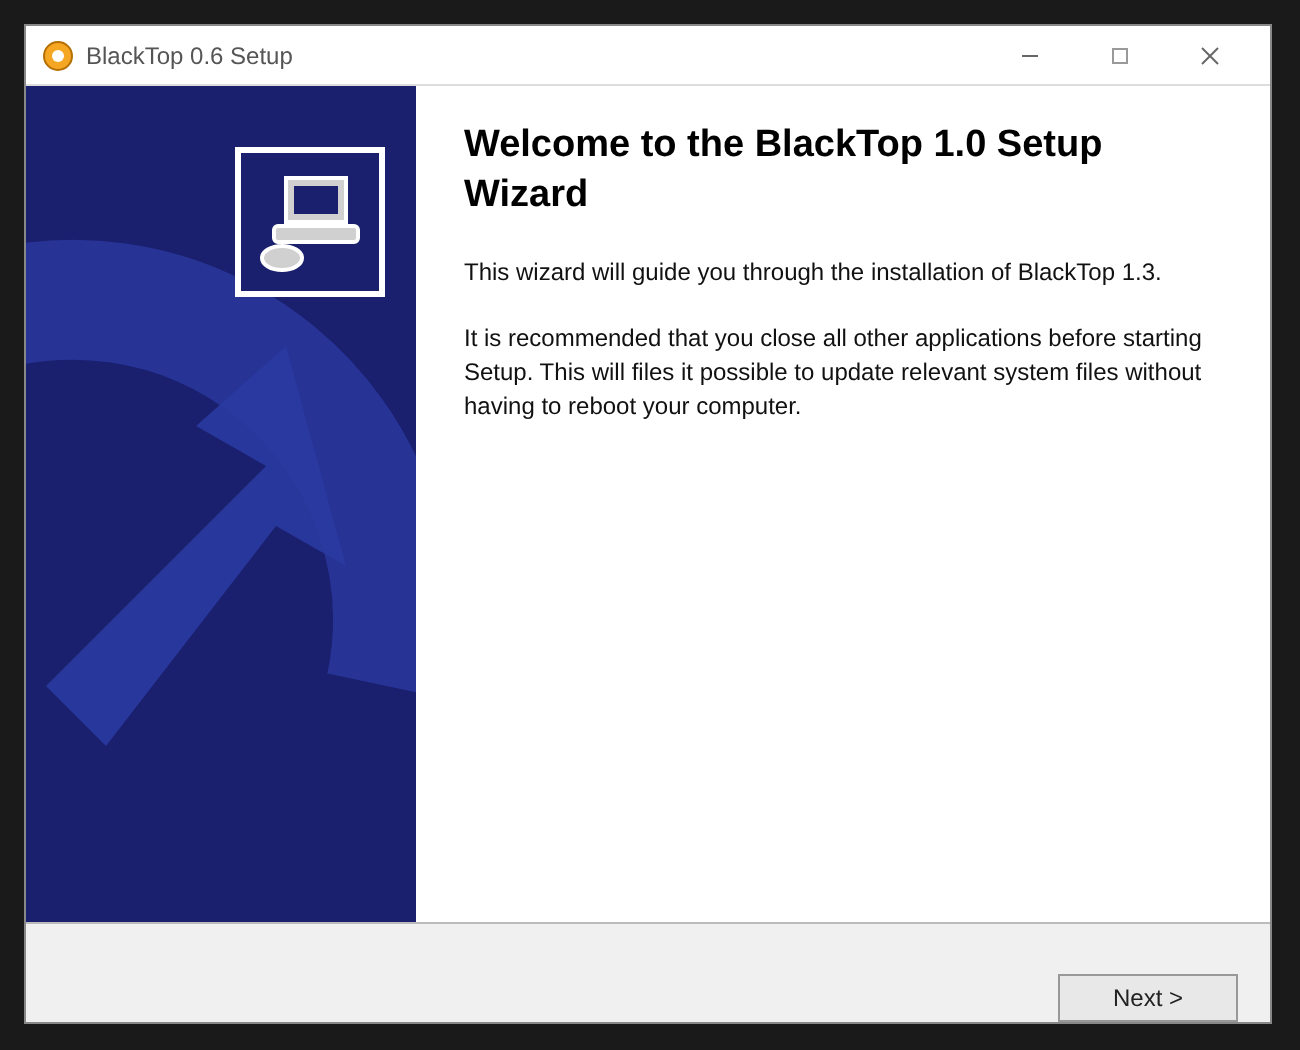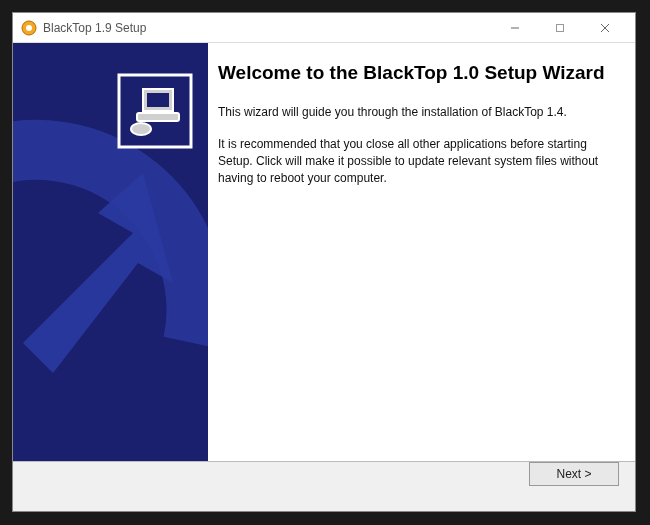--- a/index.html
+++ b/index.html
@@ -37,32 +37,32 @@
     .side-image {
       width: 195px;
       background: #1a1f6e;
       position: relative;
       overflow: hidden;
     }
     .side-image svg { position: absolute; top: 0; left: 0; }
 
     .main {
       flex: 1;
-      padding: 18px 28px 10px 10px;
+      padding: 18px 28px 10px 24px;
       color: #000;
     }
     .main h1 { font-size: 19px; font-weight: 700; margin-bottom: 18px; line-height: 1.3; }
     .main p { font-size: 12px; line-height: 1.4; margin-bottom: 16px; color: #111; }
 
     .footer {
       height: 50px;
       border-top: 1px solid #bbb;
       background: #f0f0f0;
       display: flex;
-      align-items: flex-start;
+      align-items: flex-end;
       justify-content: flex-end;
       padding: 0 16px;
       gap: 24px;
     }
     .btn {
       min-width: 90px;
       height: 24px;
       background: #e8e8e8;
       border: 1px solid #999;
       font-size: 12px;
@@ -76,21 +76,21 @@
 
 <div class="window">
 
   <div class="titlebar">
     <span class="icon">
       <svg viewBox="0 0 16 16" width="16" height="16">
         <circle cx="8" cy="8" r="7" fill="#f5a623" stroke="#b56f00" stroke-width="1"></circle>
         <circle cx="8" cy="8" r="3" fill="#fff"></circle>
       </svg>
     </span>
-    <span class="title">BlackTop 1.9 Setup</span>
+    <span class="title">BlackTop 0.6 Setup</span>
     <div class="winbtn">
       <svg width="10" height="10" viewBox="0 0 10 10">
           <line x1="1" y1="5" x2="9" y2="5" stroke="#666" stroke-width="1"></line>
         </svg>
     </div>
     <div class="winbtn">
       <svg width="10" height="10" viewBox="0 0 10 10">
           <rect x="1.5" y="1.5" width="7" height="7" fill="none" stroke="#999" stroke-width="1"></rect>
         </svg>
     </div>
@@ -116,22 +116,22 @@
           <rect x="12" y="4" width="30" height="22" fill="#d0d0d0" stroke="#fff" stroke-width="2"></rect>
           <rect x="16" y="8" width="22" height="14" fill="#1a1f6e"></rect>
           <rect x="6" y="28" width="42" height="8" rx="2" fill="#d0d0d0" stroke="#fff" stroke-width="2"></rect>
           <ellipse cx="10" cy="44" rx="10" ry="6" fill="#d0d0d0" stroke="#fff" stroke-width="2"></ellipse>
         </g>
       </svg>
     </div>
 
     <div class="main">
       <h1>Welcome to the BlackTop 1.0 Setup Wizard</h1>
-      <p>This wizard will guide you through the installation of BlackTop 1.4.</p>
-      <p>It is recommended that you close all other applications before starting Setup. Click will make it possible to update relevant system files without having to reboot your computer.</p>
+      <p>This wizard will guide you through the installation of BlackTop 1.3.</p>
+      <p>It is recommended that you close all other applications before starting Setup. This will files it possible to update relevant system files without having to reboot your computer.</p>
     </div>
   </div>
 
   <div class="footer">
     <button class="btn">Next &gt;</button>
   </div>
 
 </div>
 
 </body></html>

